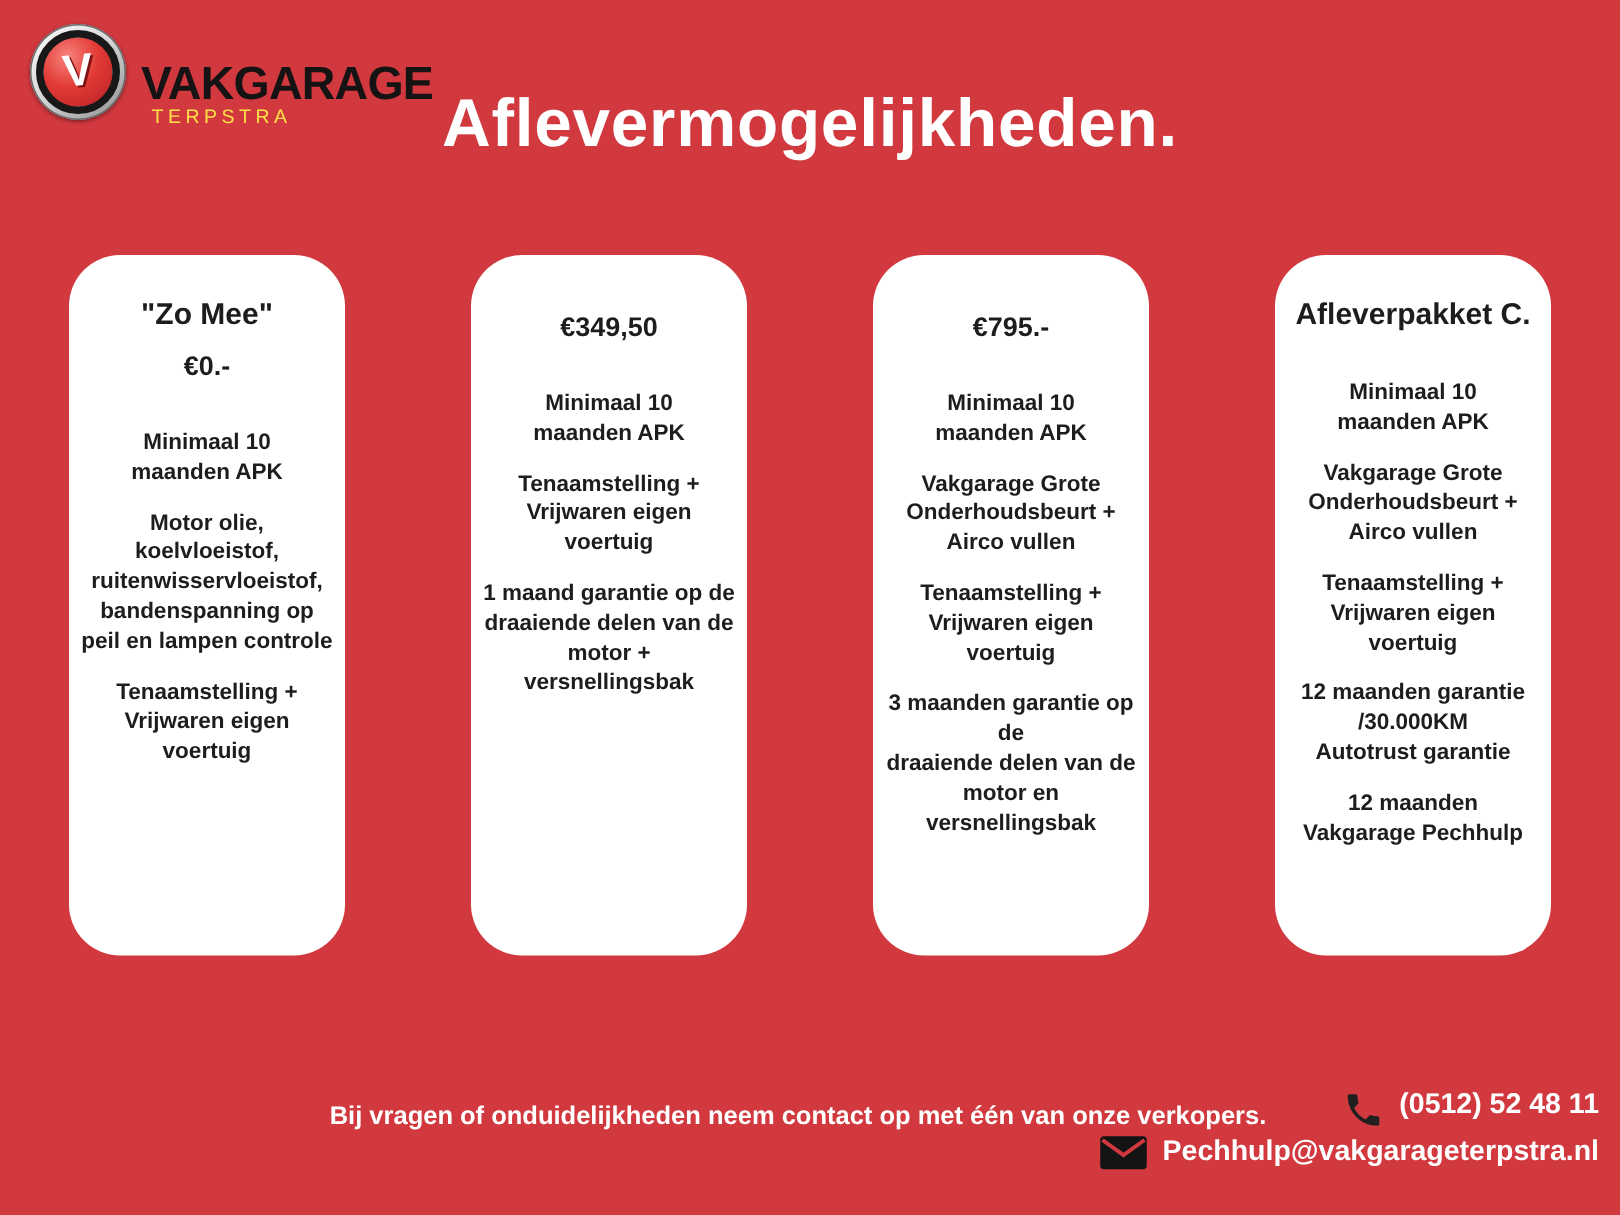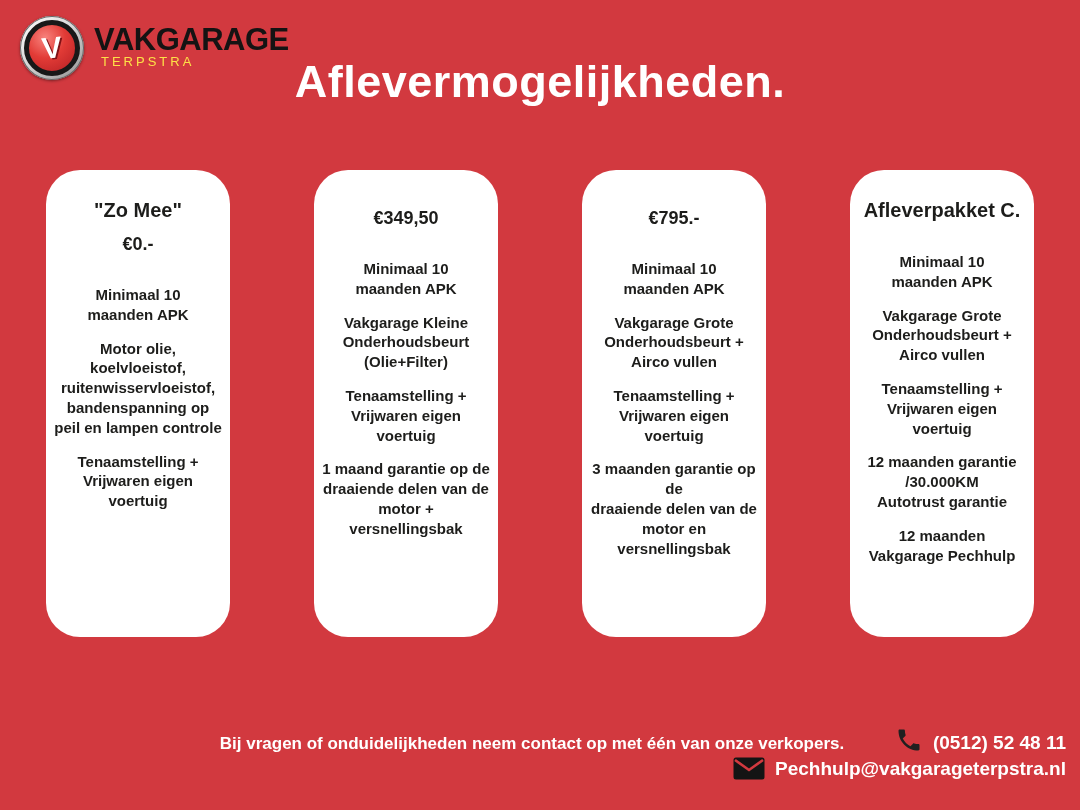--- a/index.html
+++ b/index.html
@@ -26,21 +26,21 @@
     width:46px;height:46px;border-radius:50%;
     background:radial-gradient(circle at 35% 28%, #f8837d 0%, #e23b36 45%, #b51f24 100%);
     border:5px solid #181818;
     display:flex;align-items:center;justify-content:center;
   }
   .logo-v{
     color:#fff;font-size:30px;font-weight:900;line-height:1;
     text-shadow:1.5px 1.5px 0 #801216;
     transform:rotate(-6deg);
   }
-  .logo-text{display:flex;flex-direction:column;margin-top:8px;}
+  .logo-text{display:flex;flex-direction:column;margin-top:24px;}
   .logo-name{
     color:#151313;font-size:31px;font-weight:900;letter-spacing:-0.5px;line-height:1.0;
   }
   .logo-sub{
     color:#fde047;font-size:13px;font-weight:400;letter-spacing:3px;line-height:1.15;
     margin-left:7px;
   }
   .page-title{
     position:absolute;top:56px;left:0;right:0;
     text-align:center;
@@ -69,21 +69,21 @@
   }
   
   .footer-note{
     position:absolute;left:0;right:16px;top:734px;
     text-align:center;color:#fff;font-size:17px;font-weight:700;
   }
   .contact{
     position:absolute;right:14px;top:726px;
     display:flex;flex-direction:column;align-items:flex-end;gap:3px;
   }
-  .contact-row{display:flex;align-items:flex-end;gap:10px;}
+  .contact-row{display:flex;align-items:flex-start;gap:10px;}
   .contact-text{color:#fff;font-size:19px;font-weight:700;white-space:nowrap;}
   .icon{display:inline-flex;align-items:center;justify-content:center;}
 </style>
 </head>
 <body>
 
 <div class="page">
 
   <div class="logo">
     <div class="logo-badge">
@@ -113,23 +113,20 @@
           <p class="card-item">Tenaamstelling +
 Vrijwaren eigen voertuig</p>
         </div>
     </div>
 
     <div class="card">
       <p class="card-price">€349,50</p>
       <div class="card-items">
           <p class="card-item">Minimaal 10
 maanden APK</p>
-          <p class="card-item">Vakgarage Kleine
-Onderhoudsbeurt
-(Olie+Filter)</p>
           <p class="card-item">Tenaamstelling +
 Vrijwaren eigen voertuig</p>
           <p class="card-item">1 maand garantie op de
 draaiende delen van de
 motor + versnellingsbak</p>
         </div>
     </div>
 
     <div class="card">
       <p class="card-price">€795.-</p>

